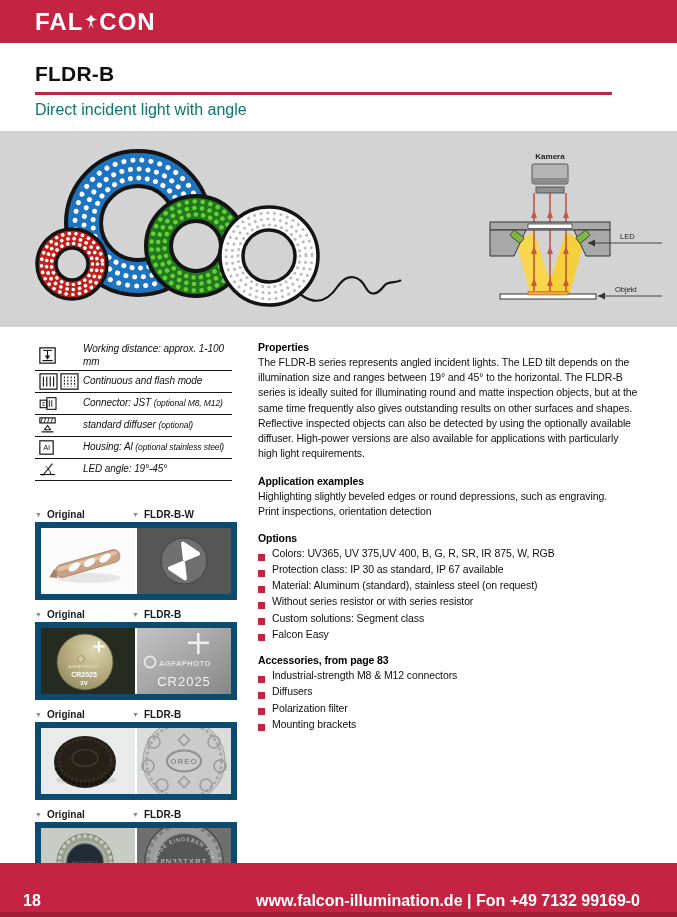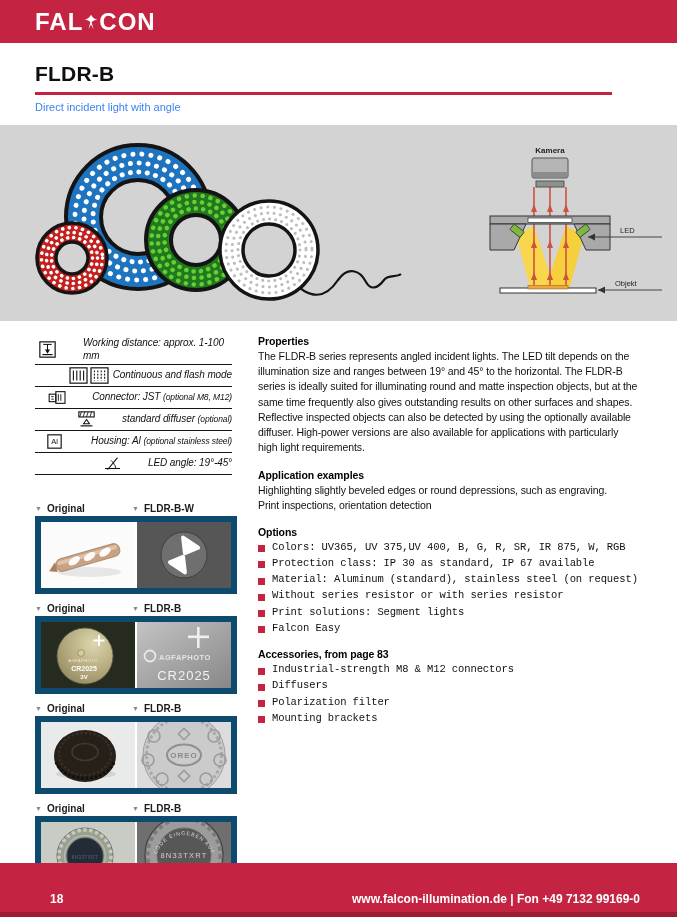--- a/index.html
+++ b/index.html
@@ -10,63 +10,63 @@
   .topbar{height:43px;background:#C42441;display:flex;align-items:center;
           padding-left:35px;box-sizing:border-box;}
   .logo{display:flex;align-items:center;color:#fff;font-family:Liberation Sans, sans-serif;
         font-weight:700;font-size:24px;letter-spacing:1px;line-height:1;}
   .falcon-glyph{width:14px;height:20px;margin:0 1px;}
 
   
   .titleblock{margin:19px 65px 0 35px;}
   .title{margin:0;font-size:21px;font-weight:700;color:#0f0f0f;letter-spacing:.2px;}
   .rule{height:3px;background:#C42441;margin-top:6px;}
-  .subtitle{margin-top:6px;font-size:11px;color:#3b82f6;}
+  .subtitle{margin-top:6px;font-size:16px;color:#0f766e;}
 
   
   .banner{margin-top:12px;height:196px;background:#D3D3D3;position:relative;padding-left:8px;}
   .banner svg{position:absolute;display:block;}
   .rings-svg{left:18px;top:7px;}
   .diagram-svg{left:470px;top:5px;}
 
   
   .content{display:flex;box-sizing:border-box;padding:14px 37px 0 35px;}
   .left-col{width:197px;flex:none;}
   .right-col{flex:1;margin-left:26px;font-size:10.5px;letter-spacing:-.1px;}
 
   
   .specs{border-bottom:1px solid #151515;}
   .spec-row{display:flex;align-items:center;padding:2px 0;min-height:17px;}
-  .spec-row + .spec-row{border-top:1px solid #151515;justify-content:flex-end;}
+  .spec-row + .spec-row{border-top:1px solid #151515;}
   .spec-icon{width:44px;flex:none;display:flex;gap:2px;padding-left:4px;align-items:center;}
   .spec-text{font-size:10px;line-height:1.25;letter-spacing:-.1px;font-style:italic;}
   .spec-text .small{font-size:8.5px;}
 
   
   .example{margin-top:9px;}
   .example.first{margin-top:28px;}
   .ex-labels{display:flex;font-size:10px;font-weight:700;color:#1b1b1b;margin-bottom:2px;}
   .ex-label{width:97px;display:flex;align-items:center;}
   .tri{color:#8a8a8a;font-size:7px;margin-right:5px;line-height:1;}
   .ex-images{display:flex;gap:2px;border:6px solid #0c4a6e;background:#fff;width:190px;}
   .ex-images svg{display:block;}
 
   
   .sec{margin-bottom:13px;}
   .sec h3{margin:0 0 2px;font-size:10.5px;font-weight:700;color:#000;}
   .sec p{margin:0;line-height:1.45;}
   ul.bullets{list-style:none;margin:3px 0 0;padding:0;}
-  ul.bullets li{display:flex;align-items:center;margin-bottom:2.5px;line-height:1.3;font-family:Liberation Mono, monospace;}
+  ul.bullets li{display:flex;align-items:flex-end;margin-bottom:2.5px;line-height:1.3;}
   .sq{width:7px;height:7px;background:#C42441;flex:none;margin:2px 7px 0 0;}
 
   
   .footer{position:absolute;left:0;bottom:0;width:677px;height:54px;background:#C42441;
           box-sizing:border-box;}
-  .footer-row{display:flex;justify-content:space-between;padding:29px 37px 0 50px;
-              font-size:12px;font-weight:700;color:#fff;}
+  .footer-row{display:flex;justify-content:space-between;padding:29px 37px 0 23px;
+              font-size:16px;font-weight:700;color:#fff;}
   .footer-strip{position:absolute;bottom:0;left:0;width:100%;height:5px;background:#9E1C33;}
 </style>
 </head>
 <body>
 
 <div class="page">
 
   <header class="topbar">
     <div class="logo">
       <span>FAL</span>
@@ -443,21 +443,21 @@
           <li>
               <span class="sq"></span>
               <span>Material: Aluminum (standard), stainless steel (on request)</span>
             </li>
           <li>
               <span class="sq"></span>
               <span>Without series resistor or with series resistor</span>
             </li>
           <li>
               <span class="sq"></span>
-              <span>Print solutions: Segment lights</span>
+              <span>Custom solutions: Segment class</span>
             </li>
           <li>
               <span class="sq"></span>
               <span>Falcon Easy</span>
             </li>
         </ul>
       </div>
 
       <div class="sec">
         <h3>Accessories, from page 83</h3>

